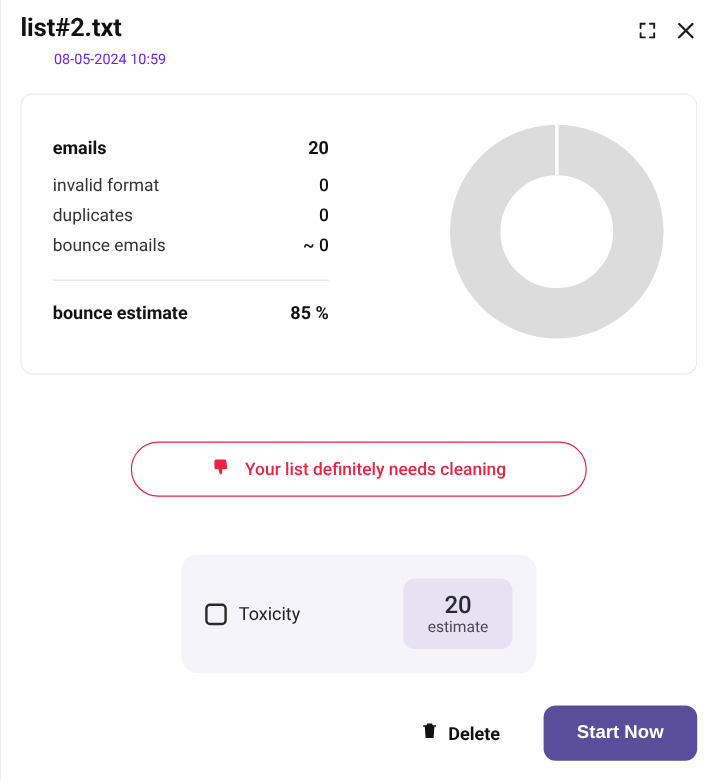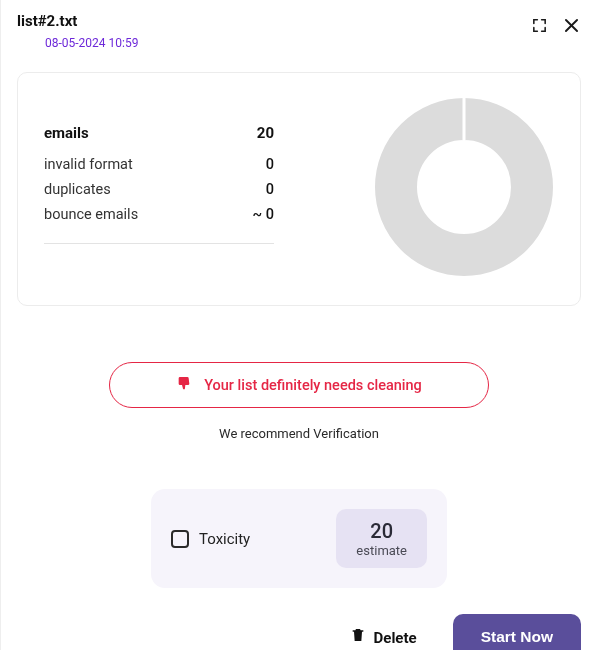--- a/index.html
+++ b/index.html
@@ -22,21 +22,21 @@
     display: flex;
     align-items: flex-start;
     justify-content: space-between;
   }
   .header-left {
     display: flex;
     flex-direction: column;
     gap: 6px;
   }
   .file-title {
-    font-size: 15px;
+    font-size: 21px;
     font-weight: 700;
     color: #111;
   }
   .timestamp {
     font-size: 12px;
     color: #6d28d9;
     margin-left: 28px;
   }
   .header-icons {
     display: flex;
@@ -237,39 +237,42 @@
       </div>
       <div class="stat-row">
         <span class="stat-label">duplicates</span>
         <span class="stat-value">0</span>
       </div>
       <div class="stat-row">
         <span class="stat-label">bounce emails</span>
         <span class="stat-value">~ 0</span>
       </div>
       <div class="divider"></div>
+      <div class="stat-row bold">
+        <span class="stat-label">bounce estimate</span>
+        <span class="stat-value">85 %</span>
+      </div>
     </div>
     <div class="donut-wrap">
       <svg width="180" height="180" viewBox="0 0 180 180">
         <circle cx="90" cy="90" r="68" fill="none" stroke="#dcdcdc" stroke-width="42"></circle>
         <rect x="88.5" y="1" width="3" height="42" fill="#ffffff"></rect>
       </svg>
     </div>
   </div>
 
   <div class="banner">
     <span>
       <svg width="16" height="16" viewBox="0 0 24 24" fill="#e52645">
         <path d="M15 3H6a2 2 0 0 0-2 2v8a2 2 0 0 0 2 2h3l1.5 5.5a1.5 1.5 0 0 0 2.9-.4L14 15h4a2 2 0 0 0 2-2l-1-8a2 2 0 0 0-2-2h-2z"></path>
       </svg>
     </span>
     <span class="banner-text">Your list definitely needs cleaning</span>
   </div>
 
-  <div class="recommend">We recommend Verification</div>
 
   <div class="options-card">
     <div class="options-left">
       <div class="opt-row">
         <span class="checkbox unchecked"></span>
         <span>Toxicity</span>
       </div>
     </div>
     <div class="credits-tile">
       <div class="credits-value">20</div>

